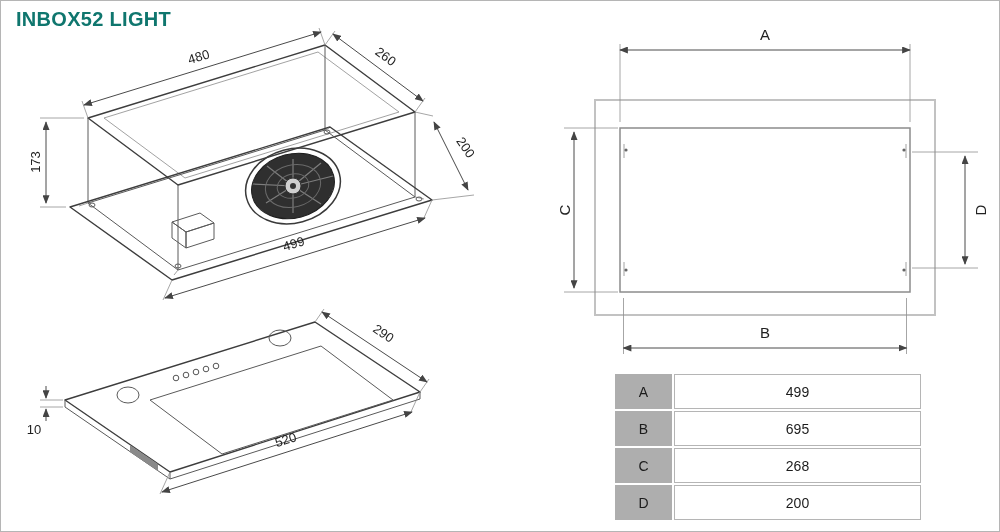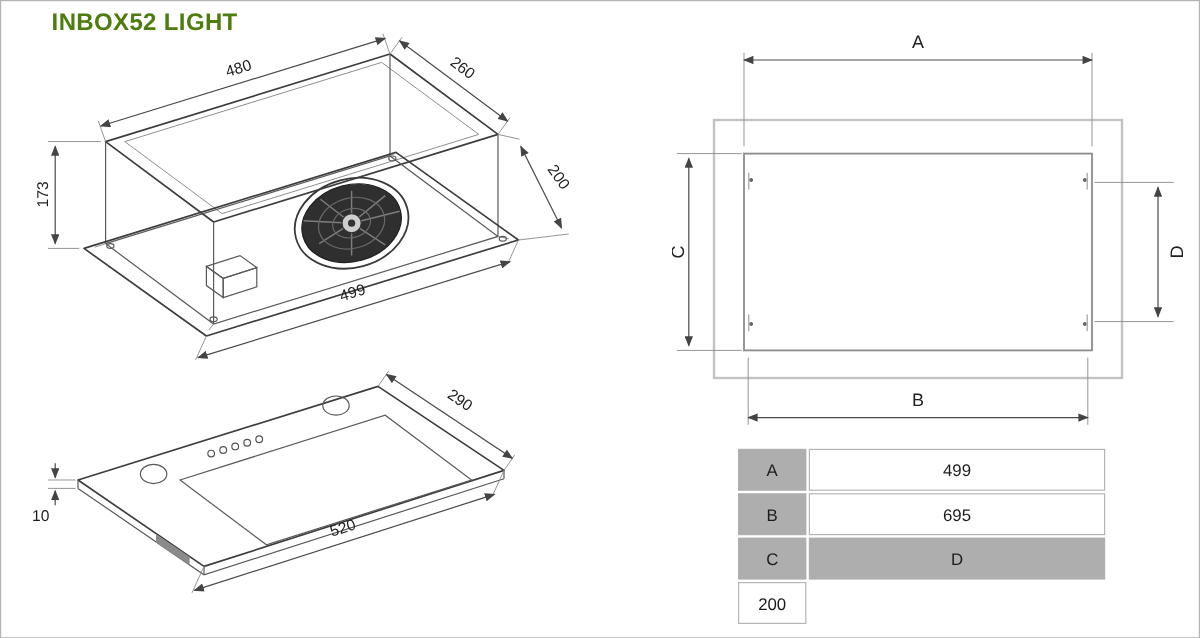--- a/index.html
+++ b/index.html
@@ -3,21 +3,21 @@
 <meta charset="utf-8">
 <style>
   html,body{margin:0;padding:0;}
   body{
     width:1000px;height:532px;position:relative;background:#ffffff;
     font-family:"Liberation Sans", sans-serif;color:#1d1d1d;overflow:hidden;
   }
   .frame{position:absolute;inset:0;border:1px solid #b5b5b5;pointer-events:none;}
   .title{
     position:absolute;left:16px;top:8px;font-size:20px;font-weight:600;
-    letter-spacing:.3px;color:#4d7c0f;margin-left:27px;
+    letter-spacing:.3px;color:#0f766e;
   }
   svg{position:absolute;top:0;}
   svg text{font-family:"Liberation Sans", sans-serif;font-size:13px;fill:#1e1e1e;}
   svg text.big{font-size:15px;fill:#222;}
   .dimline{stroke:#4a4a4a;stroke-width:1;fill:none;}
   .extline{stroke:#8f8f8f;stroke-width:0.8;fill:none;}
   .edge{stroke:#3d3d3d;stroke-width:1.4;fill:none;stroke-linejoin:round;}
   .edge-thin{stroke:#5a5a5a;stroke-width:1;fill:none;}
   .edge-light{stroke:#8a8a8a;stroke-width:0.8;fill:none;}
   .spec-table{
@@ -202,15 +202,16 @@
     <text x="421" y="215" text-anchor="middle" class="big" transform="rotate(-90 421 210)">D</text>
   </g>
 </svg>
 
 <div class="spec-table">
   <div class="lbl">A</div>
   <div class="val">499</div>
   <div class="lbl">B</div>
   <div class="val">695</div>
   <div class="lbl">C</div>
+  <div class="val">268</div>
   <div class="lbl">D</div>
   <div class="val">200</div>
 </div>
 
 </body></html>

